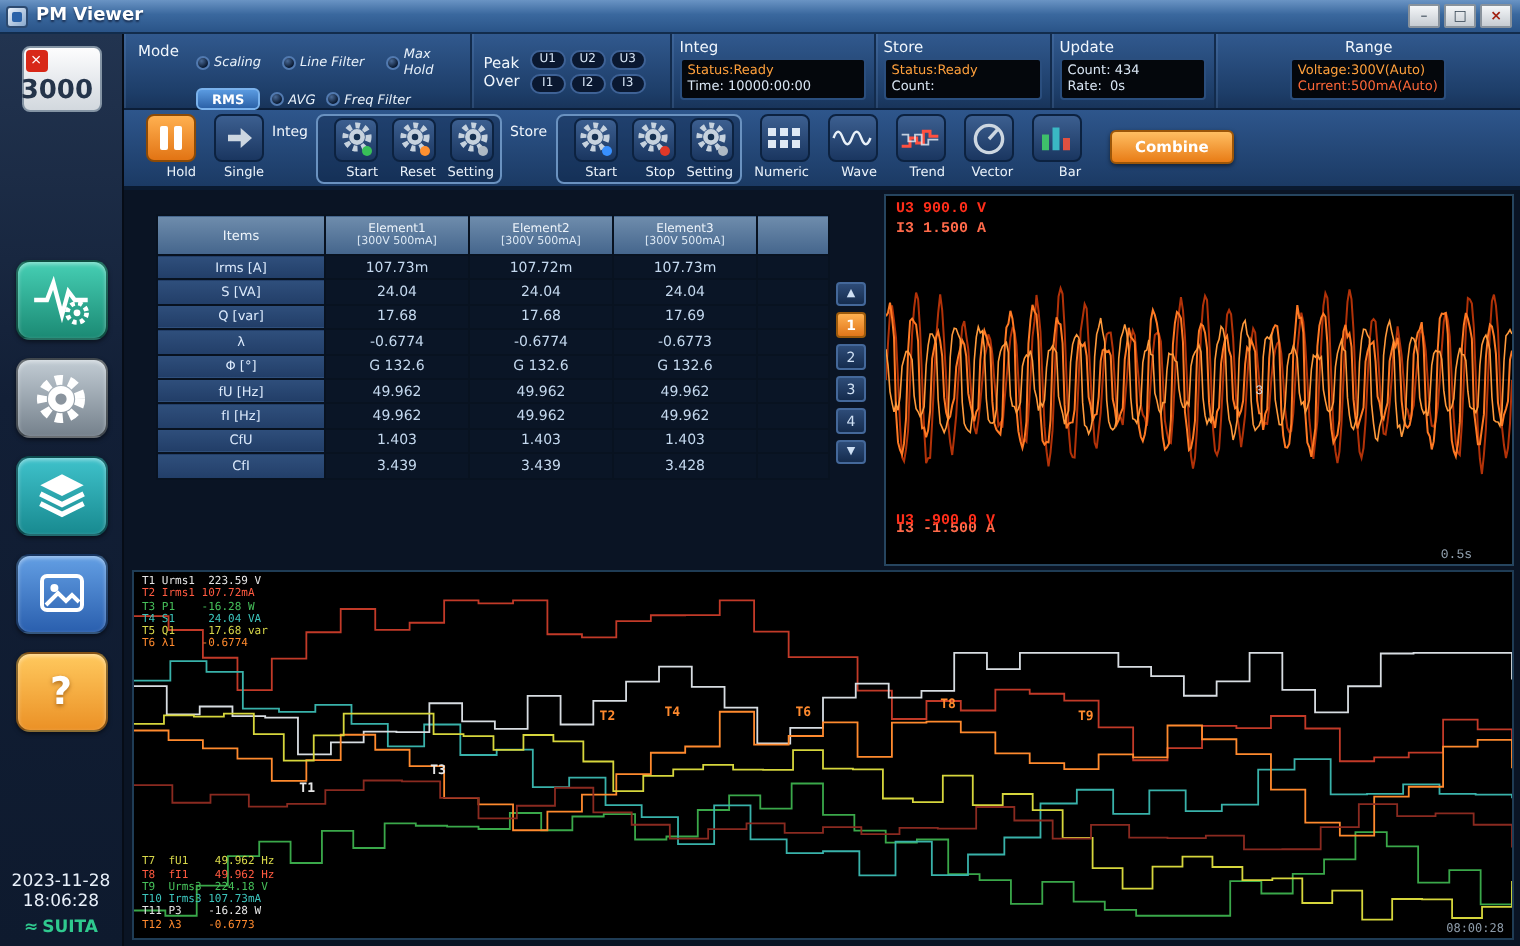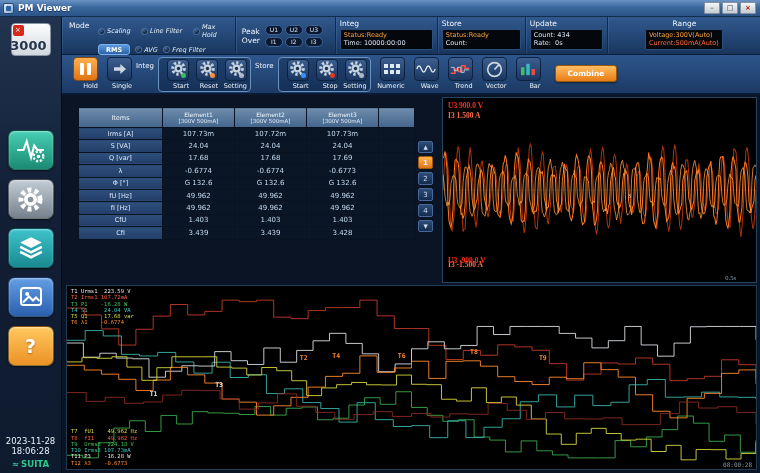--- a/index.html
+++ b/index.html
@@ -117,21 +117,21 @@
 td.blankc{background:#0a1526;}
 tr.hl td{background:linear-gradient(#ffb764,#e0811f);color:#fff;font-weight:bold;}
 .pager{position:absolute;right:7px;top:46px;display:flex;flex-direction:column;gap:3px;}
 .pbtn{width:15px;height:13px;border-radius:2px;background:linear-gradient(#2e4c78,#152c4e);
   border:1px solid #44689a;color:#cfe0f4;font-size:7px;display:flex;align-items:center;justify-content:center;}
 .pbtn.arrow{font-size:5.5px;height:12px;}
 .pbtn.active{background:linear-gradient(#ffb050,#e0761a);border-color:#9c5a0c;color:#fff;font-weight:bold;}
 
 .wave-panel{flex:1;margin:2px 3px 2px 2px;background:#000;border:1px solid #26455f;position:relative;min-width:0;}
 .fill{position:absolute;inset:0;width:100%;height:100%;}
-.wl{position:absolute;font-size:7.5px;font-weight:bold;font-family:Liberation Serif, serif;}
+.wl{position:absolute;font-size:7.5px;font-weight:bold;font-family:Liberation Mono, monospace;}
 .wl.top1{left:5px;top:3px;color:#ff2e1a;}
 .wl.top2{left:5px;top:13px;color:#ff6a4a;}
 .wl.bot1{left:5px;bottom:13px;color:#ff6a4a;}
 .wl.bot2{left:5px;bottom:17px;color:#ff2e1a;}
 .wl.time{right:20px;bottom:1px;color:#93a2b0;font-weight:normal;font-size:6.5px;}
 .wl.mk{left:59%;top:51%;color:#cdd6de;font-size:6.5px;font-weight:normal;}
 
 
 .trend-panel{flex:1;margin:0 3px 3px 4px;background:#000;border:1px solid #1f3c55;position:relative;min-height:0;}
 .legend{position:absolute;left:4px;display:flex;flex-direction:column;z-index:2;}

